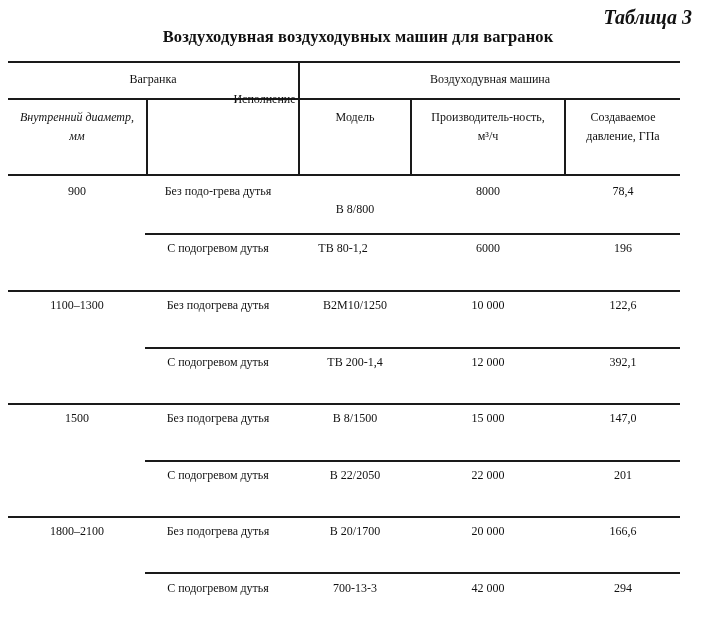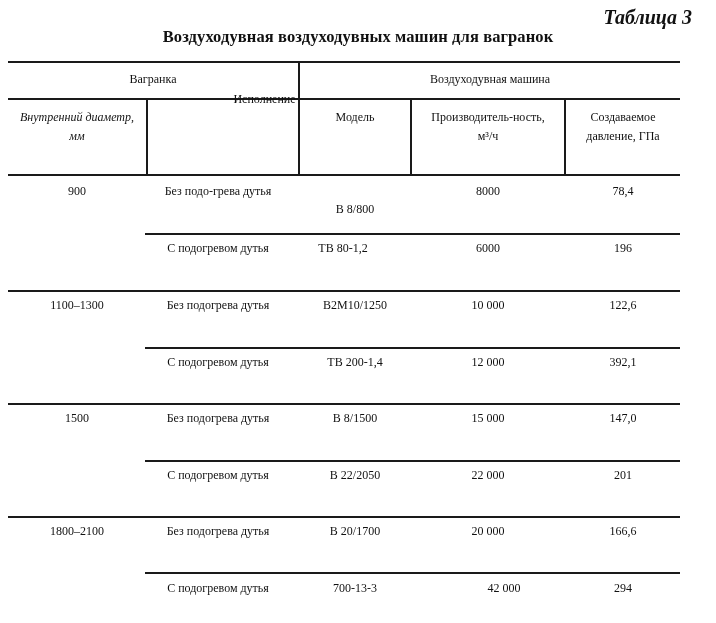--- a/index.html
+++ b/index.html
@@ -77,15 +77,15 @@
   <div class="hline" style="left:0;top:455px;width:672px;"></div>
 
   <div class="cell" style="left:0;top:461px;width:138px;">1800–2100</div>
   <div class="cell" style="left:150px;top:461px;width:120px;">Без подогрева дутья</div>
   <div class="cell" style="left:292px;top:461px;width:110px;">В 20/1700</div>
   <div class="cell" style="left:404px;top:461px;width:152px;">20 000</div>
   <div class="cell" style="left:558px;top:461px;width:114px;">166,6</div>
   <div class="hline" style="left:137px;top:511px;width:535px;"></div>
   <div class="cell" style="left:155px;top:518px;width:110px;">С подогревом дутья</div>
   <div class="cell" style="left:292px;top:518px;width:110px;">700-13-3</div>
-  <div class="cell" style="left:420px;top:518px;width:152px;">42 000</div>
+  <div class="cell" style="left:404px;top:518px;width:152px;">42 000</div>
   <div class="cell" style="left:558px;top:518px;width:114px;">294</div>
 </div>
 
 </body></html>

